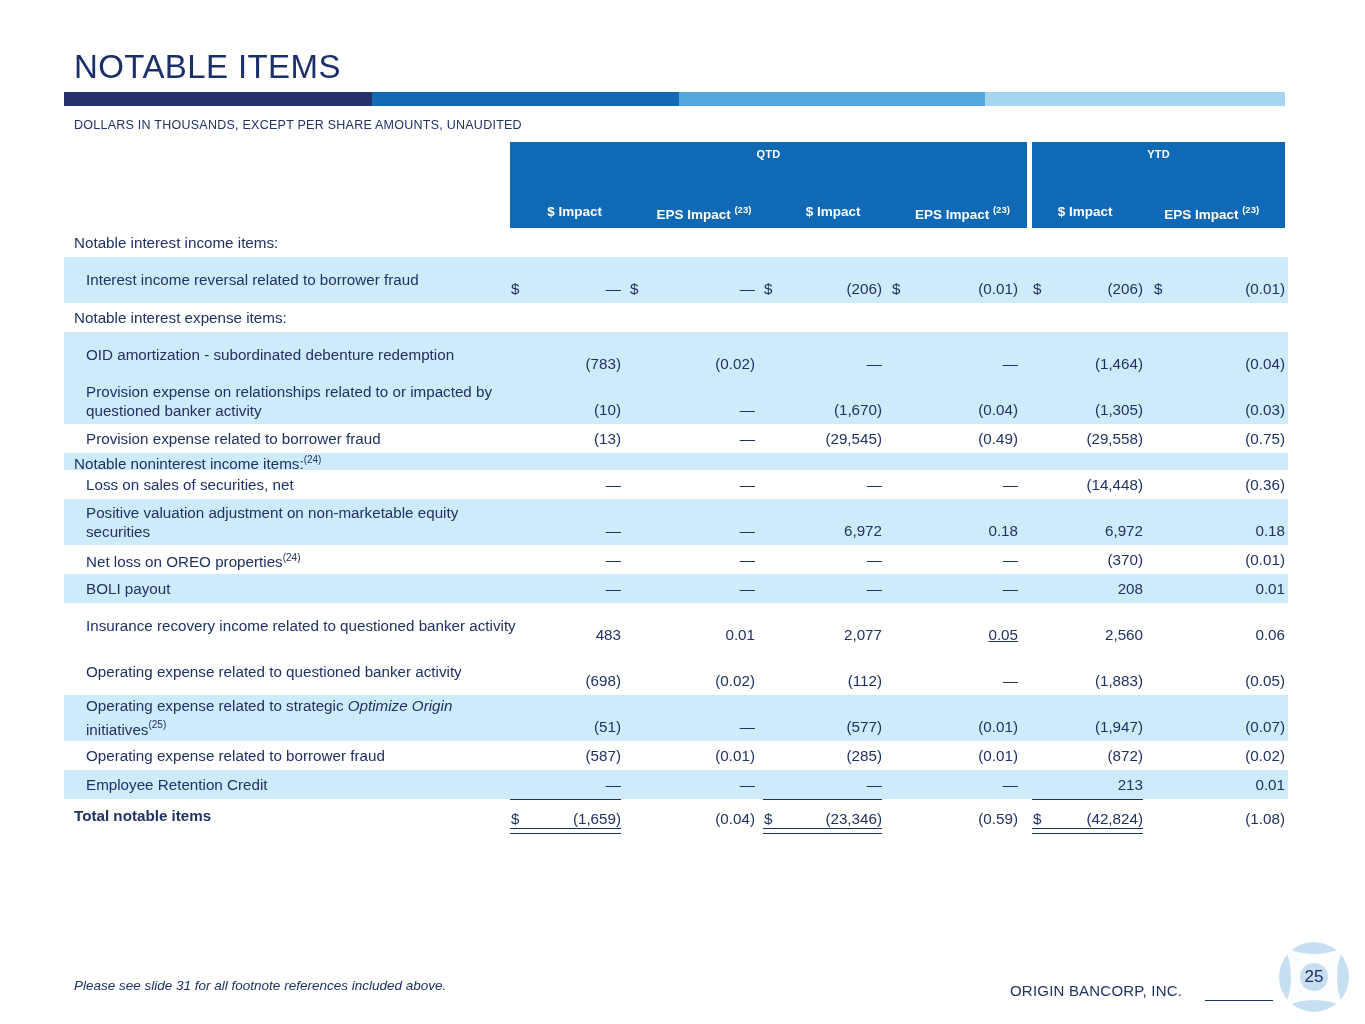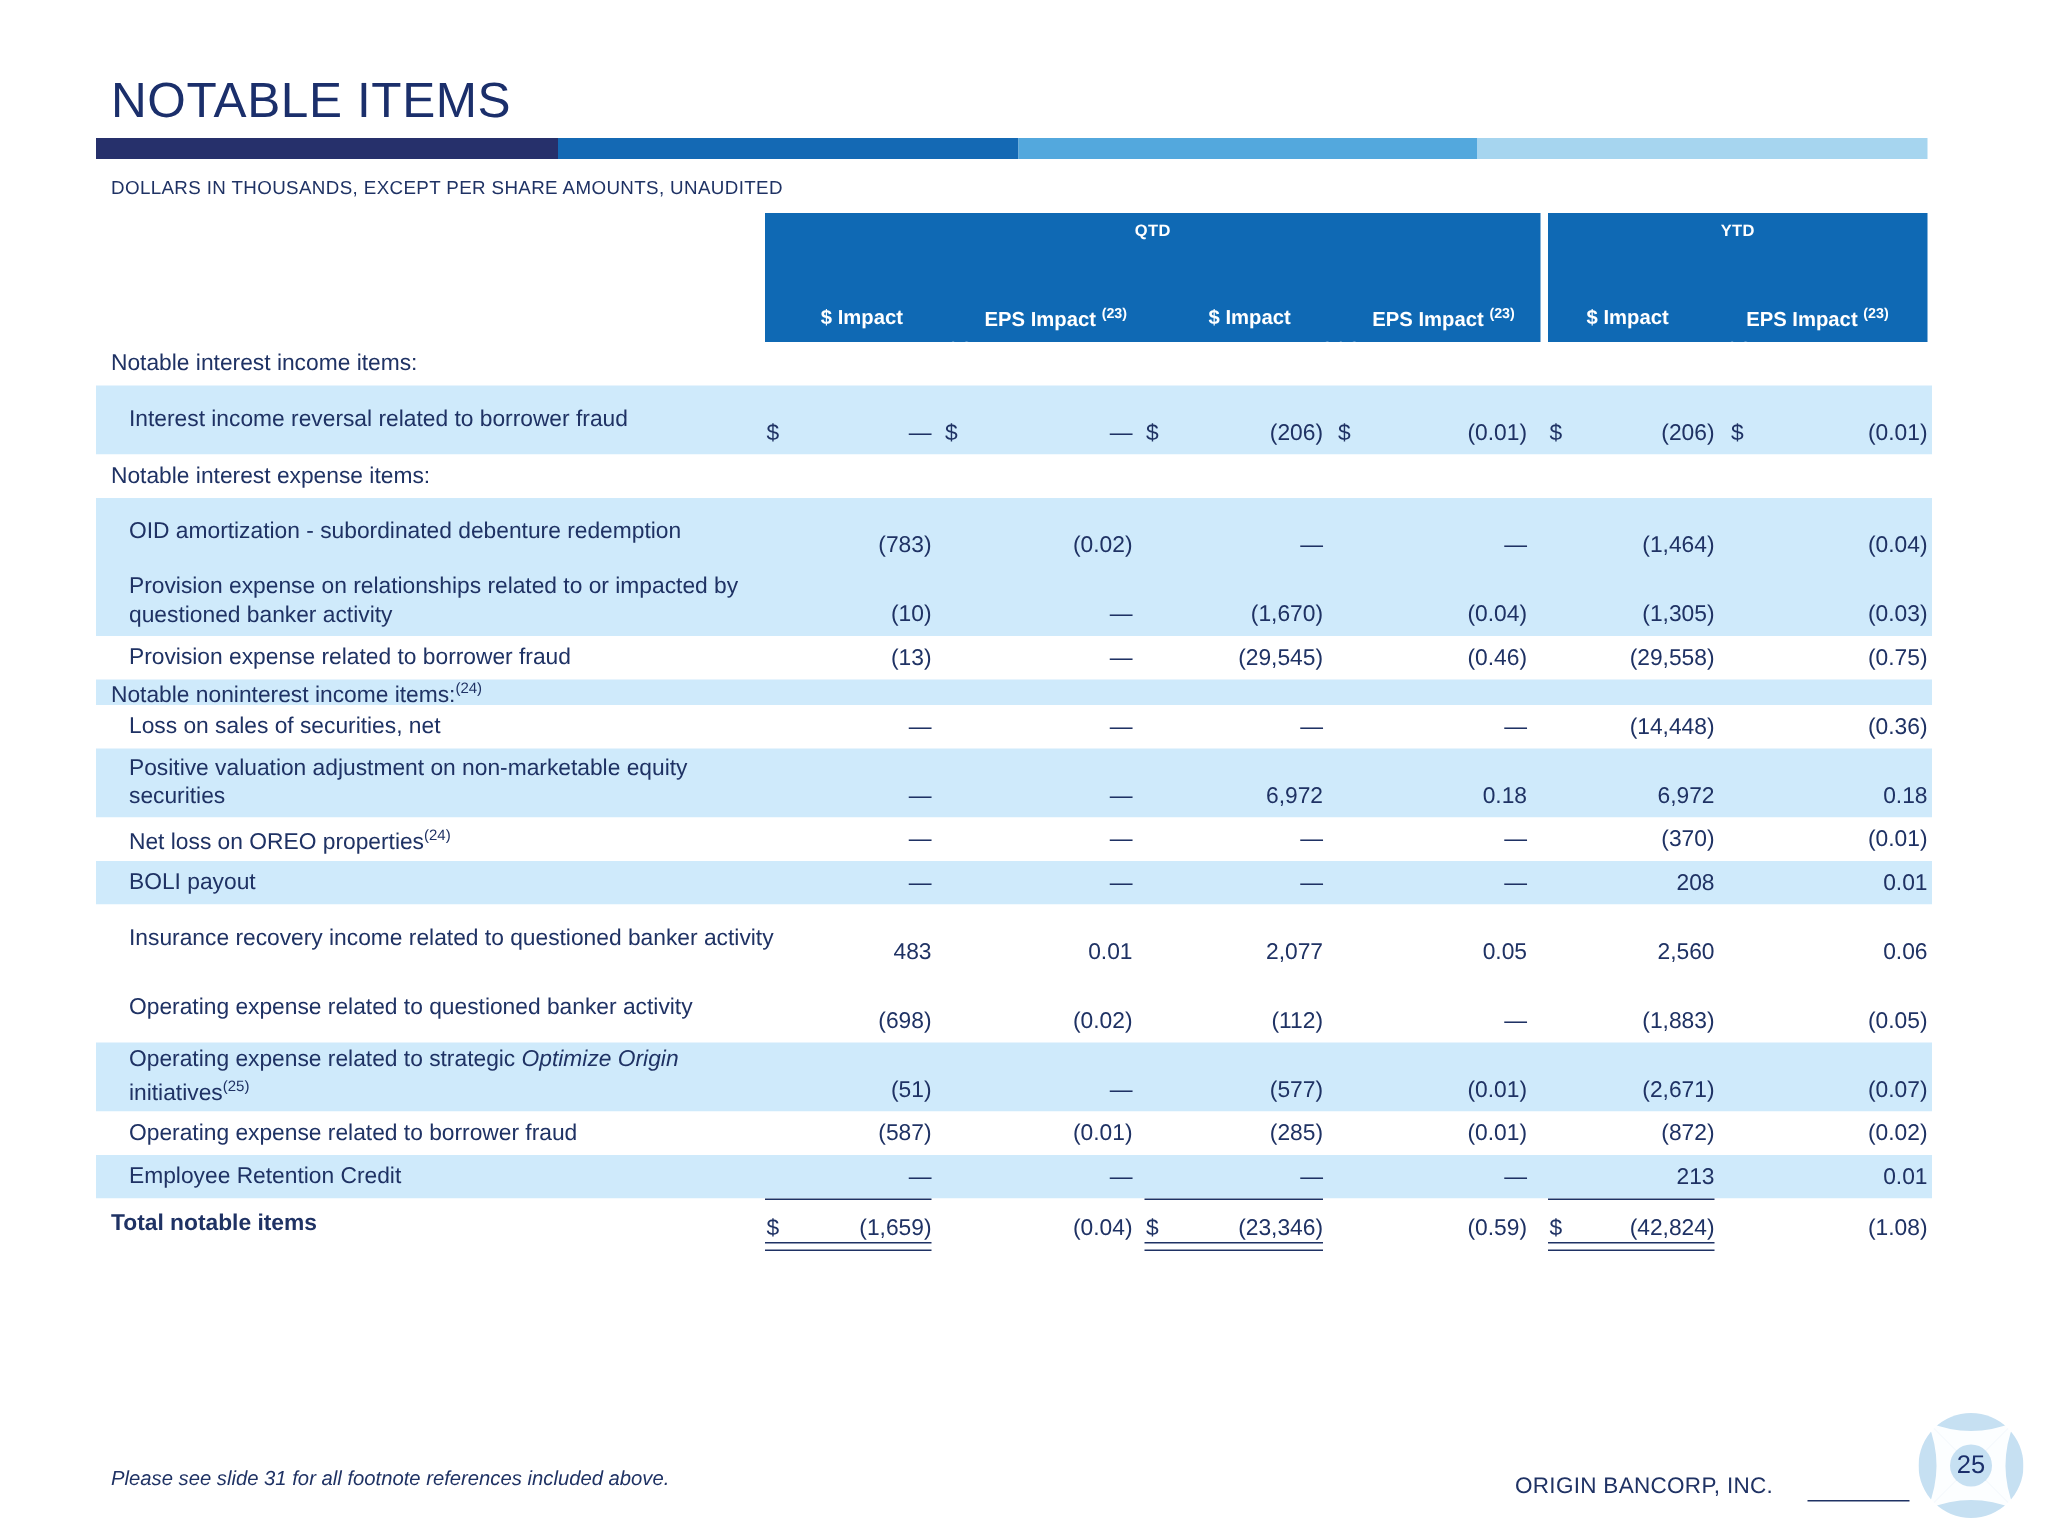--- a/index.html
+++ b/index.html
@@ -191,21 +191,21 @@
           <div class="num" style="left: 668px; width: 150px;">(1,670)</div>
           <div class="num" style="left: 804px; width: 150px;">(0.04)</div>
           <div class="num" style="left: 929px; width: 150px;">(1,305)</div>
           <div class="num" style="left: 1071px; width: 150px;">(0.03)</div>
         </div>
         <div class="row plain" style="height: 29px;">
           <div class="label item">Provision expense related to borrower fraud</div>
           <div class="num" style="left: 407px; width: 150px;">(13)</div>
           <div class="num" style="left: 541px; width: 150px;">—</div>
           <div class="num" style="left: 668px; width: 150px;">(29,545)</div>
-          <div class="num" style="left: 804px; width: 150px;">(0.46)</div>
+          <div class="num" style="left: 804px; width: 150px;">(0.49)</div>
           <div class="num" style="left: 929px; width: 150px;">(29,558)</div>
           <div class="num" style="left: 1071px; width: 150px;">(0.75)</div>
         </div>
         <div class="row band" style="height: 17px;">
           <div class="label group">Notable noninterest income items:<sup>(24)</sup></div>
         </div>
         <div class="row plain" style="height: 29px;">
           <div class="label item">Loss on sales of securities, net</div>
           <div class="num" style="left: 407px; width: 150px;">—</div>
           <div class="num" style="left: 541px; width: 150px;">—</div>
@@ -239,40 +239,40 @@
           <div class="num" style="left: 668px; width: 150px;">—</div>
           <div class="num" style="left: 804px; width: 150px;">—</div>
           <div class="num" style="left: 929px; width: 150px;">208</div>
           <div class="num" style="left: 1071px; width: 150px;">0.01</div>
         </div>
         <div class="row plain" style="height: 46px;">
           <div class="label item">Insurance recovery income related to questioned banker activity</div>
           <div class="num" style="left: 407px; width: 150px;">483</div>
           <div class="num" style="left: 541px; width: 150px;">0.01</div>
           <div class="num" style="left: 668px; width: 150px;">2,077</div>
-          <div class="num" style="left: 804px; width: 150px;">0.05</div>
+          <div class="num" style="left: 804px; width: 150px; text-decoration: underline;">0.05</div>
           <div class="num" style="left: 929px; width: 150px;">2,560</div>
           <div class="num" style="left: 1071px; width: 150px;">0.06</div>
         </div>
         <div class="row plain" style="height: 46px;">
           <div class="label item">Operating expense related to questioned banker activity</div>
           <div class="num" style="left: 407px; width: 150px;">(698)</div>
           <div class="num" style="left: 541px; width: 150px;">(0.02)</div>
           <div class="num" style="left: 668px; width: 150px;">(112)</div>
           <div class="num" style="left: 804px; width: 150px;">—</div>
           <div class="num" style="left: 929px; width: 150px;">(1,883)</div>
           <div class="num" style="left: 1071px; width: 150px;">(0.05)</div>
         </div>
         <div class="row band" style="height: 46px;">
           <div class="label item">Operating expense related to strategic <span class="it">Optimize Origin</span> initiatives<sup>(25)</sup></div>
           <div class="num" style="left: 407px; width: 150px;">(51)</div>
           <div class="num" style="left: 541px; width: 150px;">—</div>
           <div class="num" style="left: 668px; width: 150px;">(577)</div>
           <div class="num" style="left: 804px; width: 150px;">(0.01)</div>
-          <div class="num" style="left: 929px; width: 150px;">(2,671)</div>
+          <div class="num" style="left: 929px; width: 150px;">(1,947)</div>
           <div class="num" style="left: 1071px; width: 150px;">(0.07)</div>
         </div>
         <div class="row plain" style="height: 29px;">
           <div class="label item">Operating expense related to borrower fraud</div>
           <div class="num" style="left: 407px; width: 150px;">(587)</div>
           <div class="num" style="left: 541px; width: 150px;">(0.01)</div>
           <div class="num" style="left: 668px; width: 150px;">(285)</div>
           <div class="num" style="left: 804px; width: 150px;">(0.01)</div>
           <div class="num" style="left: 929px; width: 150px;">(872)</div>
           <div class="num" style="left: 1071px; width: 150px;">(0.02)</div>

